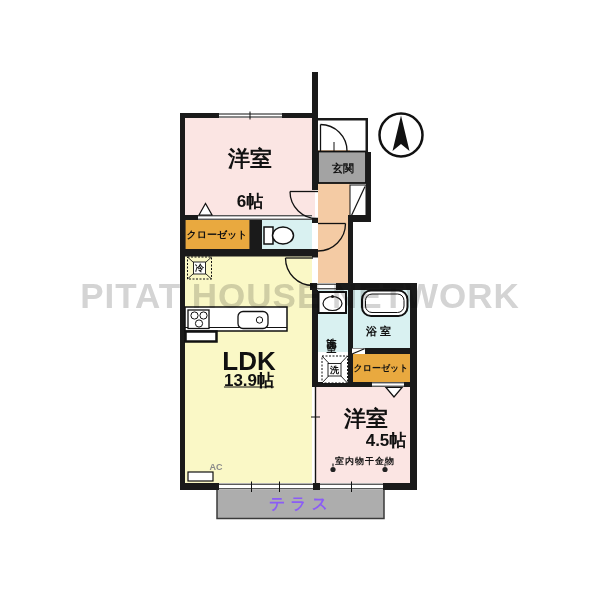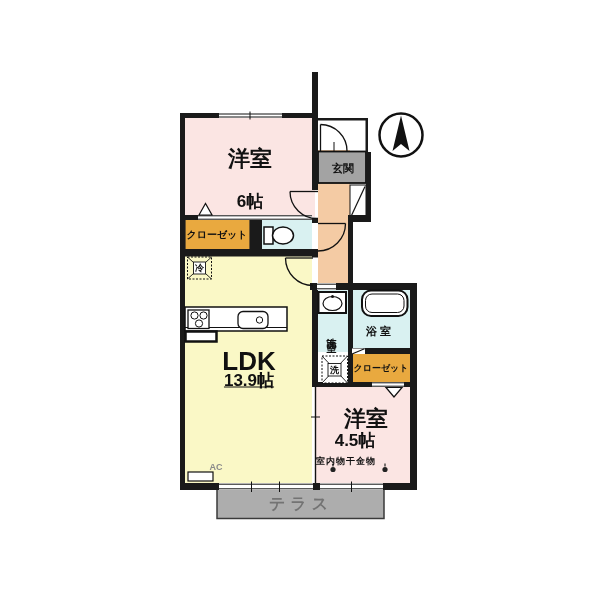--- a/index.html
+++ b/index.html
@@ -167,31 +167,32 @@
   </g>
   <g>
     <rect x="188" y="472" width="25" height="9" fill="#fff" stroke="#111" stroke-width="1.2"></rect>
   </g>
   <g>
     <circle cx="401" cy="135" r="21.5" fill="#fff" stroke="#111" stroke-width="2.5"></circle>
     <polygon points="401,115.5 409.5,151 401,144 392.5,151" fill="#111"></polygon>
   </g>
 </svg>
 
+<div id="watermark">PITAT HOUSE NETWORK</div>
 
 <div class="lbl fs19" style="left:250px;top:159px;">洋室</div>
 <div class="lbl fs17" style="left:250px;top:180px;margin-top:21px;">6帖</div>
 <div class="lbl fs20" style="left:249px;top:361px;">LDK</div>
 <div class="lbl fs17" style="left:249px;top:380px;text-decoration:underline;">13.9帖</div>
 <div class="lbl fs19" style="left:366px;top:419px;">洋室</div>
-<div class="lbl fs17" style="left:355px;top:440px;">4.5帖</div>
+<div class="lbl fs17" style="left:386px;top:440px;">4.5帖</div>
 <div class="lbl fs11" style="left:343px;top:168px;">玄関</div>
 <div class="lbl fs10 vert" style="left:331px;top:333px;">洗面室</div>
 <div class="lbl fs11 ls3" style="left:380px;top:331px;">浴室</div>
 <div class="lbl fs10" style="left:217px;top:235px;">クローゼット</div>
 <div class="lbl fs9" style="left:381px;top:368px;">クローゼット</div>
-<div class="lbl ls5" style="left:301px;top:504px;font-size:16px;color:#737373;">テラス</div>
-<div class="lbl fs9" style="left:346px;top:461px;letter-spacing:1px;">室内物干金物</div>
+<div class="lbl ls5" style="left:301px;top:504px;font-size:16px;color:#8b5cf6;">テラス</div>
+<div class="lbl fs9" style="left:365px;top:461px;letter-spacing:1px;">室内物干金物</div>
 <div class="lbl fs9 gray" style="left:216px;top:467px;">AC</div>
 <div class="lbl fs9" style="left:199.5px;top:268px;">冷</div>
 <div class="lbl fs9" style="left:334.5px;top:369.5px;">洗</div>
 
 </div>
 
 </body></html>

